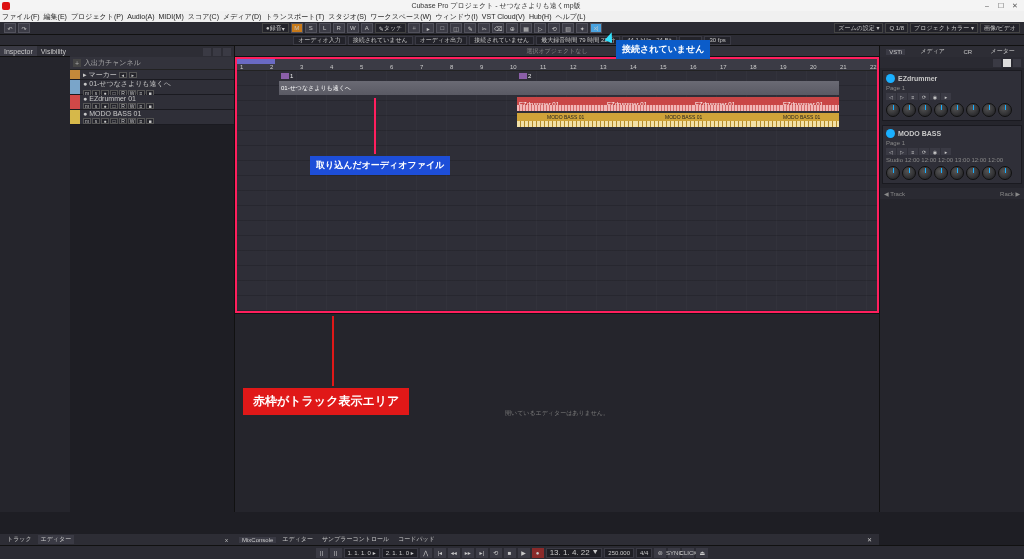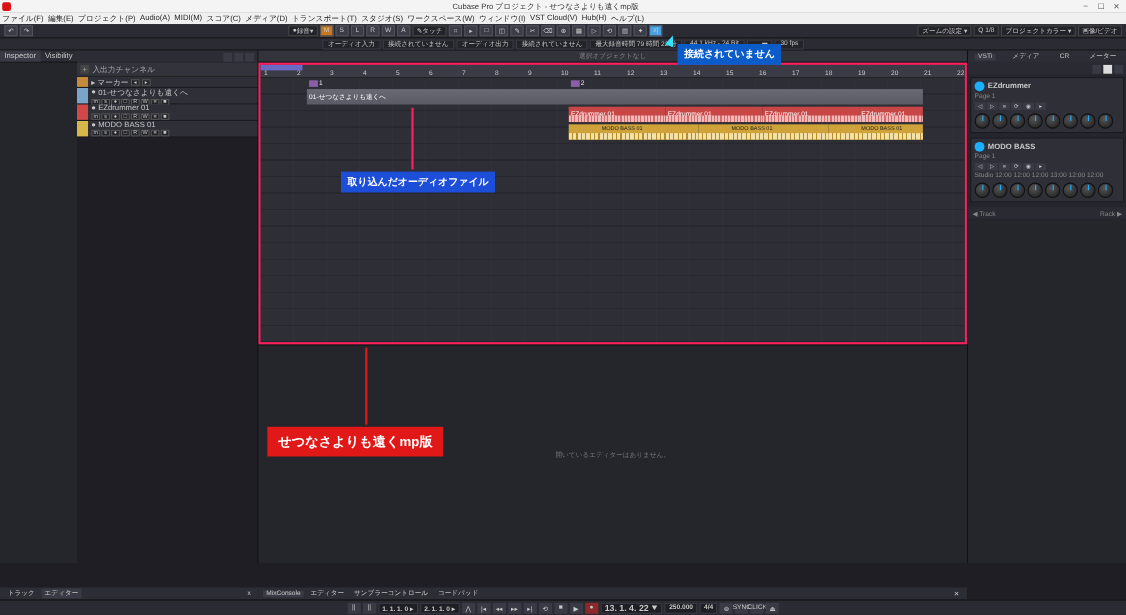--- a/index.html
+++ b/index.html
@@ -103,21 +103,21 @@
 .rack-footer { height: 11px; background: #2a2a32; display: flex; align-items: center; justify-content: space-between; padding: 0 4px; font-size: 6px; color: #888; margin-top: 2px; }
 
 
 .lower-zone { flex: 1; background: #25252c; display: flex; align-items: center; justify-content: center; color: #777; font-size: 6px; border-top: 1px solid #111; }
 .bottom-tabs { height: 11px; background: #2d2d35; display: flex; align-items: center; gap: 3px; padding: 0 4px; font-size: 6px; }
 .bottom-tabs span { padding: 0 3px; }
 .bottom-tabs span.active { background: #3a3a44; }
 .bottom-tabs .x { margin-left: auto; }
 
 .transport { height: 14px; background: #2b2b33; display: flex; align-items: center; justify-content: center; gap: 2px; border-top: 1px solid #111; font-size: 6px; }
-.transport .seg { background: #1e1e24; border: 1px solid #3a3a44; padding: 0 3px; height: 10px; display: inline-flex; align-items: center; font-weight: bold; }
+.transport .seg { background: #1e1e24; border: 1px solid #3a3a44; padding: 0 3px; height: 10px; display: inline-flex; align-items: center; }
 .transport .btn { width: 12px; height: 10px; background: #3a3a44; display: inline-flex; align-items: center; justify-content: center; }
 </style>
 </head>
 <body>
 
 <div class="titlebar">
   <span class="logo"></span>
   <span class="spacer"></span>
   <span class="title">Cubase Pro プロジェクト - せつなさよりも遠くmp版</span>
   <span class="spacer"></span>
@@ -461,13 +461,13 @@
   <span class="btn">⏏</span>
 </div>
 
 <div class="arrow-cyan" style="left:606px; top:32px;"></div>
 <div class="anno blue" style="left:616px; top:40px;">接続されていません</div>
 
 <div class="vline-pink" style="left:374px; top:98px; height:56px;"></div>
 <div class="anno pink" style="left:310px; top:156px;">取り込んだオーディオファイル</div>
 
 <div class="vline-red" style="left:332px; top:316px; height:70px;"></div>
-<div class="anno red" style="left:243px; top:388px;">せつなさよりも遠くmp版</div>
+<div class="anno red" style="left:243px; top:388px;">赤枠がトラック表示エリア</div>
 
 </body></html>

